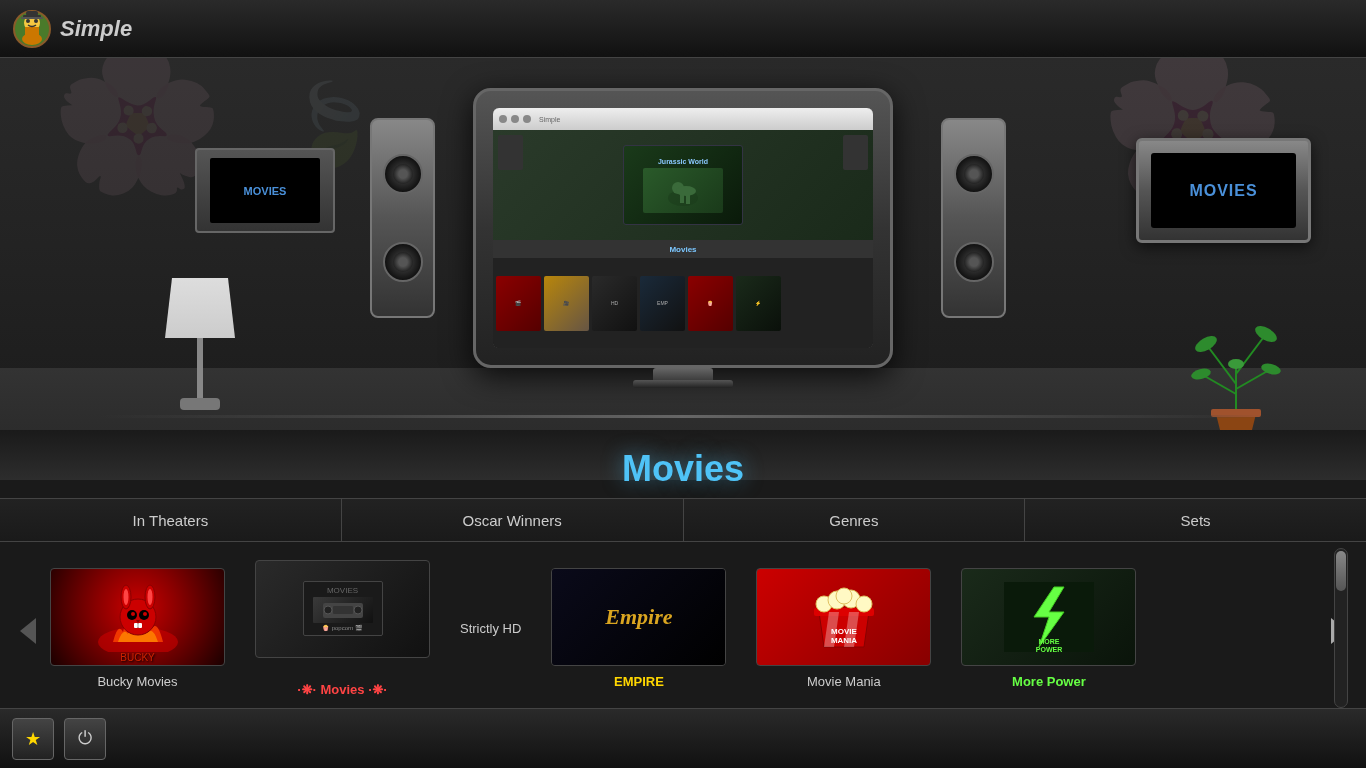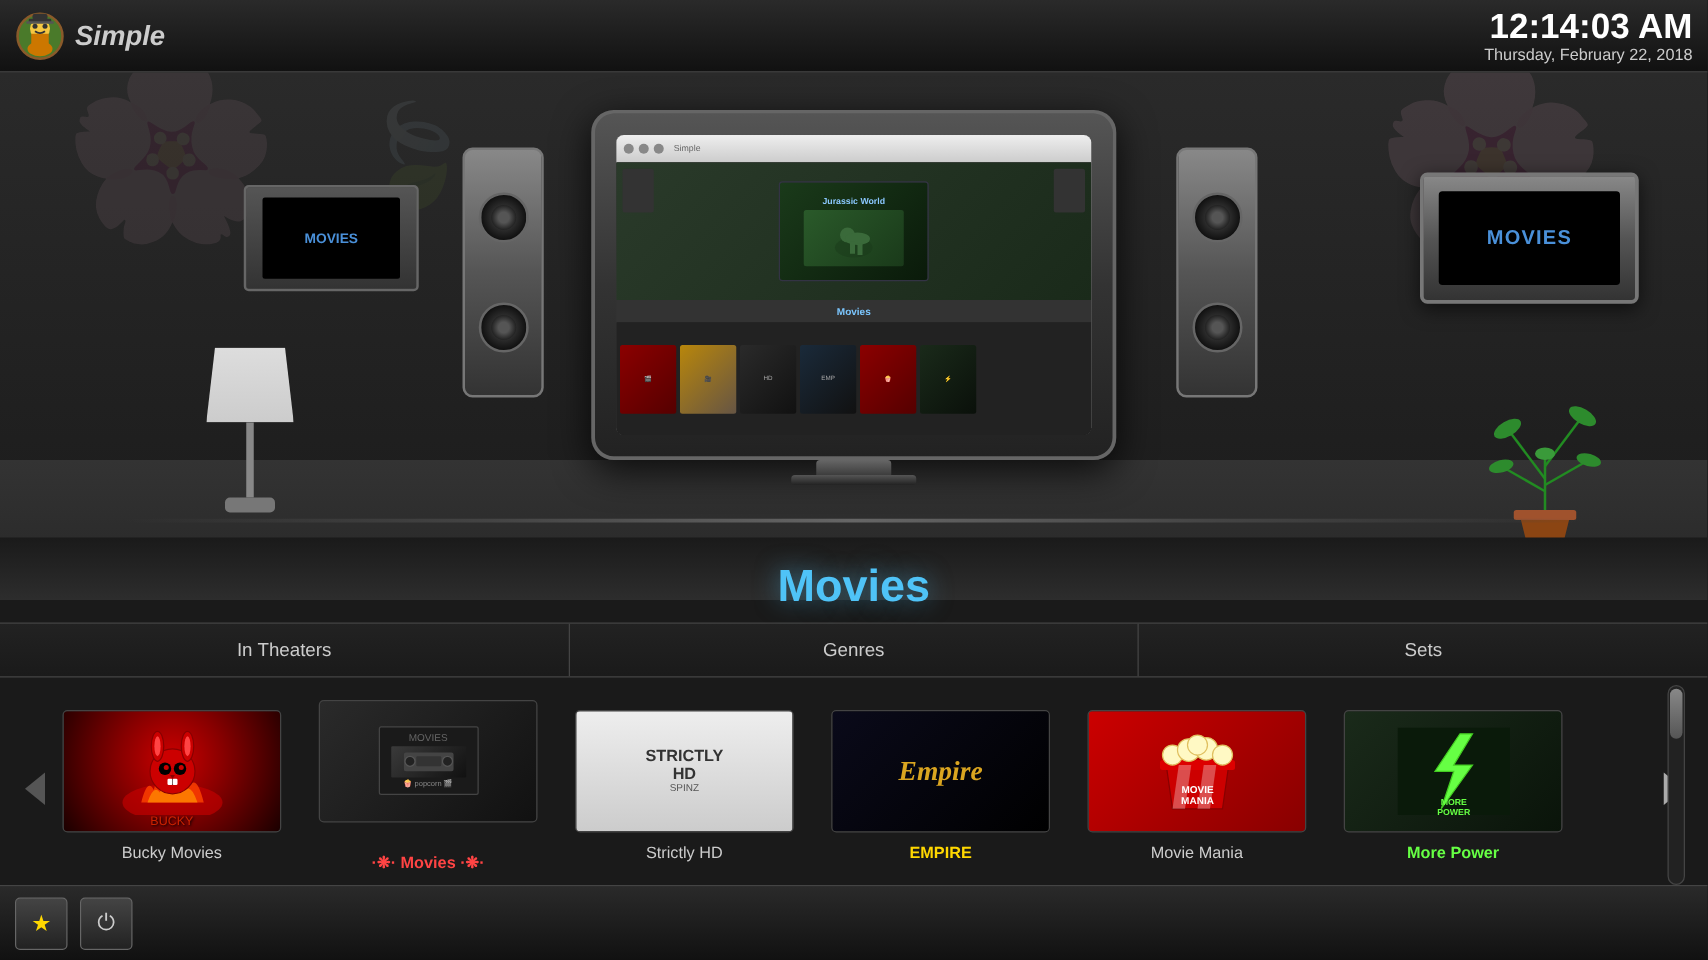--- a/index.html
+++ b/index.html
@@ -617,24 +617,20 @@
       <rect x="13" y="18" width="14" height="10" fill="#cc7700"></rect>
       <circle cx="16" cy="12" r="2" fill="#333"></circle>
       <circle cx="24" cy="12" r="2" fill="#333"></circle>
       <path d="M16 16 Q20 19 24 16" stroke="#333" stroke-width="1.5" fill="none"></path>
 
       <rect x="11" y="6" width="18" height="3" fill="#333" rx="1"></rect>
       <rect x="14" y="2" width="12" height="5" fill="#333" rx="2"></rect>
       <rect x="9" y="8" width="22" height="2" fill="#555" rx="1"></rect>
     </svg>
     <span id="logo-text">Simple</span>
-  </div>
-  <div id="clock-area">
-    <div id="time-display">12:14:03 AM</div>
-    <div id="date-display">Thursday, February 22, 2018</div>
   </div>
 </div>
 
 <div id="scene-area">
   <div id="wall-bg"></div>
   <div id="floor-bg"></div>
 
   <div class="flower-decor" style="top: -20px; left: 50px; font-size: 140px; opacity: 0.08;">🌸</div>
   <div class="flower-decor" style="top: -20px; right: 80px; font-size: 150px; opacity: 0.1;">🌸</div>
   <div class="flower-decor" style="top: 20px; left: 280px; font-size: 80px; opacity: 0.07;">🍃</div>
@@ -747,20 +743,21 @@
 
 <div id="bottom-band"></div>
 
 <div id="title-section">
   <span id="page-title">Movies</span>
 </div>
 
 <div id="nav-tabs">
 
 <div class="nav-tab">In Theaters</div>
+    <div class="nav-tab">Oscar Winners</div>
     <div class="nav-tab">Genres</div>
     <div class="nav-tab">Sets</div>
   </div>
 
 <div id="content-strip">
 
 <div class="movie-item">
       <div class="movie-thumb bucky">
       <div style="width:100%;height:100%;display:flex;flex-direction:column;align-items:center;justify-content:center;position:relative;">
         <svg width="90" height="70" viewBox="0 0 90 70">
@@ -805,27 +802,20 @@
               <rect x="10" y="8" width="20" height="8" fill="#333" rx="1"></rect>
             </svg>
           </div>
           <div style="font-size:6px;color:#888;margin-top:1px;">🍿 popcorn 🎬</div>
         </div>
       </div>
       </div>
       <div class="movie-label highlight">·❋· Movies ·❋·</div>
     </div>
     <div class="movie-item">
-      <div class="movie-thumb strictly">
-      <div class="strictly-inner">
-        <div class="strictly-title">STRICTLY</div>
-        <div class="strictly-title">HD</div>
-        <div class="strictly-subtitle">SPINZ</div>
-      </div>
-      </div>
       <div class="movie-label">Strictly HD</div>
     </div>
     <div class="movie-item">
       <div class="movie-thumb empire">
         <div style="width:100%;height:100%;display:flex;align-items:center;justify-content:center;background:linear-gradient(135deg,#0a0a1a,#000);">
       <span class="empire-text" style="font-family:Georgia,serif;">Empire</span>
     </div>
       </div>
       <div class="movie-label gold">EMPIRE</div>
     </div>

